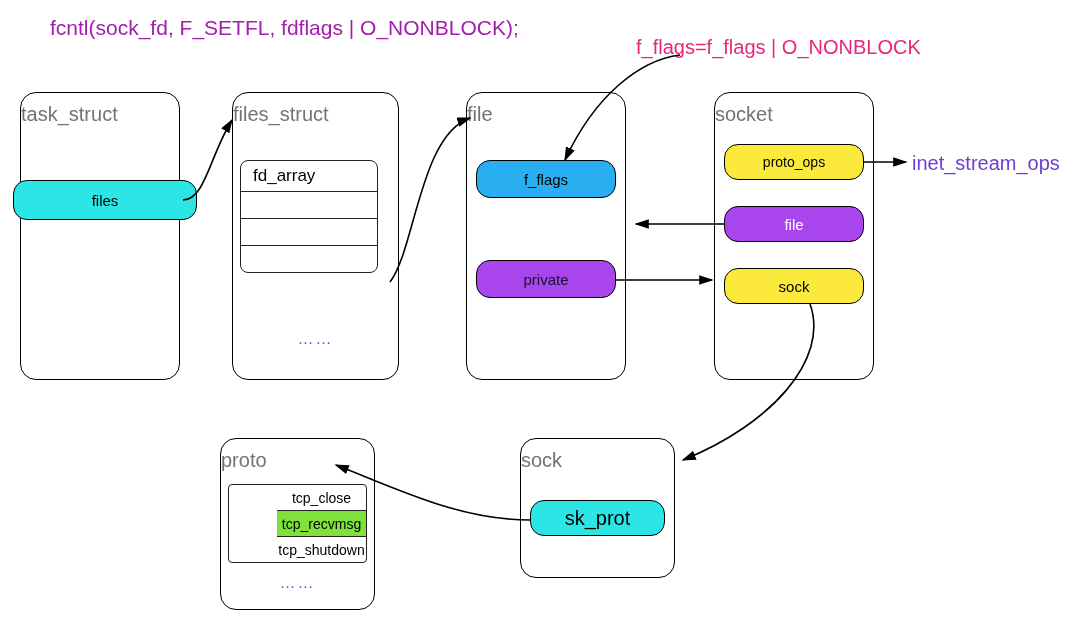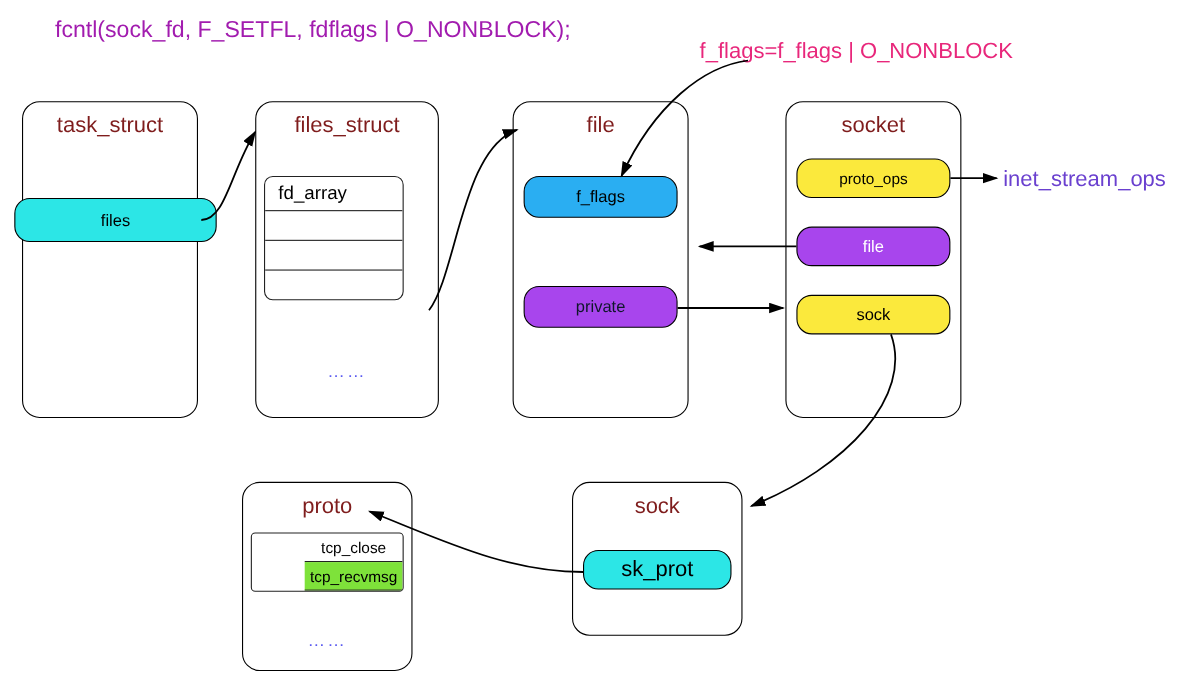--- a/index.html
+++ b/index.html
@@ -22,23 +22,22 @@
     border: 1.5px solid #000;
     border-radius: 16px;
     background: #fff;
     box-sizing: border-box;
   }
   .box-title {
     position: absolute;
     top: 10px;
     left: 0;
     right: 0;
-    text-align: center;
     font-size: 20px;
-    color: #7f1d1d;
+    color: #737373;
   }
   .pill {
     position: absolute;
     border: 1.5px solid #000;
     border-radius: 14px;
     text-align: center;
     font-size: 15px;
     line-height: 1;
     display: flex;
     align-items: center;
@@ -97,21 +96,21 @@
 <div class="label" style="left:912px; top:152px; color:#6a40cf; font-size:20px;">inet_stream_ops</div>
 
 <div class="box" style="left:20px; top:92px; width:160px; height:288px;">
   <div class="box-title">task_struct</div>
 </div>
 <div class="pill" style="left:13px; top:180px; width:184px; height:40px; background:#2ce6e6;">files</div>
 
 <div class="box" style="left:232px; top:92px; width:167px; height:288px;">
   <div class="box-title">files_struct</div>
 </div>
-<div class="table" style="left:240px; top:160px; width:127px;">
+<div class="table" style="left:240px; top:160px; width:138px;">
   <div class="table-header">fd_array</div>
   <div class="table-row"></div>
   <div class="table-row"></div>
   <div class="table-row last"></div>
 </div>
 <div class="ellipsis" style="position:absolute; left:240px; top:326px; width:151px;">……</div>
 
 <div class="box" style="left:466px; top:92px; width:160px; height:288px;">
   <div class="box-title">file</div>
 </div>
@@ -129,20 +128,21 @@
   <div class="box-title">sock</div>
 </div>
 <div class="pill" style="left:530px; top:500px; width:135px; height:36px; background:#2ce6e6; font-size:20px;">sk_prot</div>
 
 <div class="box" style="left:220px; top:438px; width:155px; height:172px;">
   <div class="box-title">proto</div>
 </div>
 <div class="table" style="left:228px; top:484px; width:139px; border-radius:4px;padding-left:48px;">
   <div class="table-row" style="height:25px;">tcp_close</div>
   <div class="table-row" style="height:25px; background:#7ee23a;">tcp_recvmsg</div>
+  <div class="table-row last" style="height:25px;">tcp_shutdown</div>
 </div>
 <div class="ellipsis" style="position:absolute; left:228px; top:570px; width:139px;">……</div>
 
 <svg class="arrows">
   <defs>
     <marker id="ah" markerWidth="10" markerHeight="10" refX="8" refY="3" orient="auto">
       <path d="M0,0 L9,3 L0,6 Z" fill="#000"></path>
     </marker>
   </defs>
 

